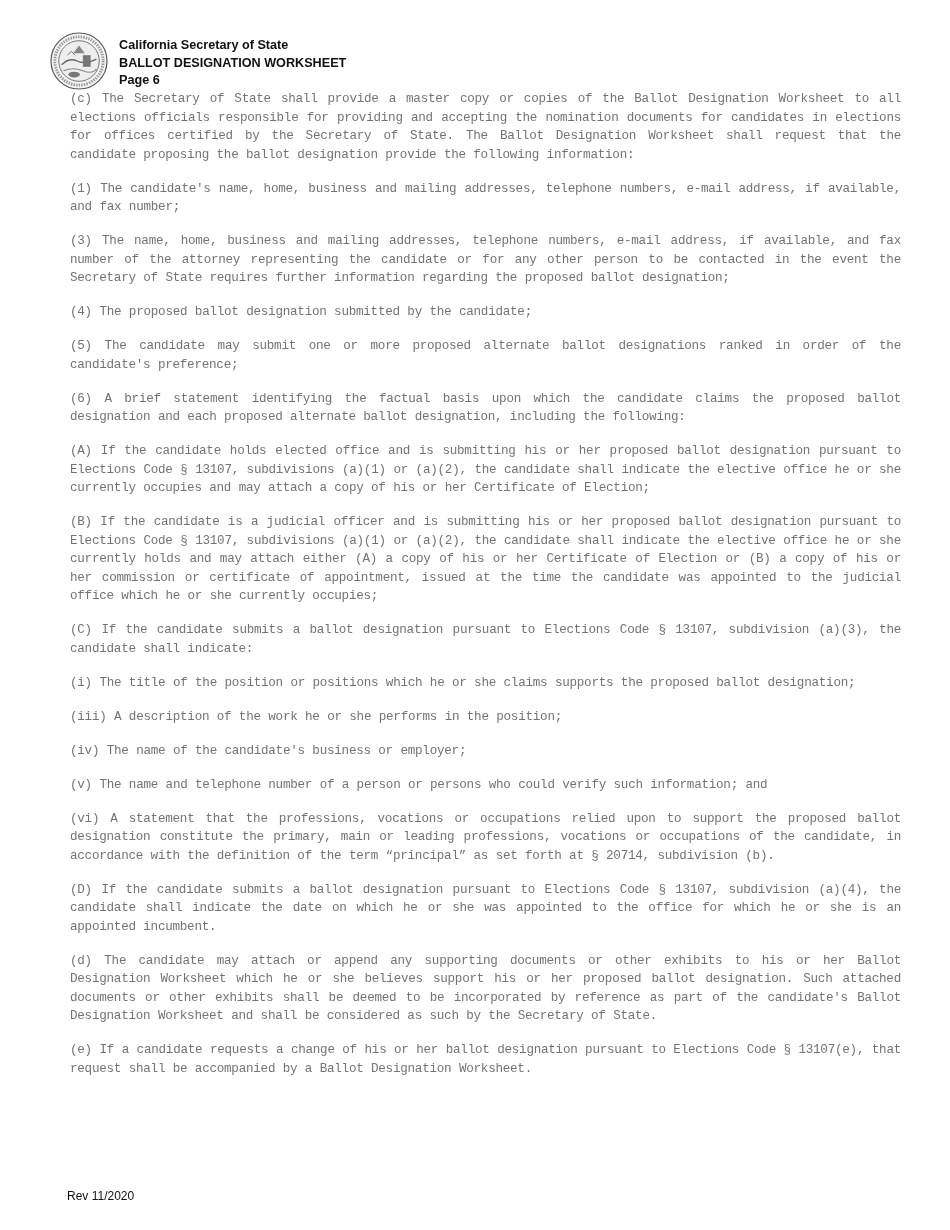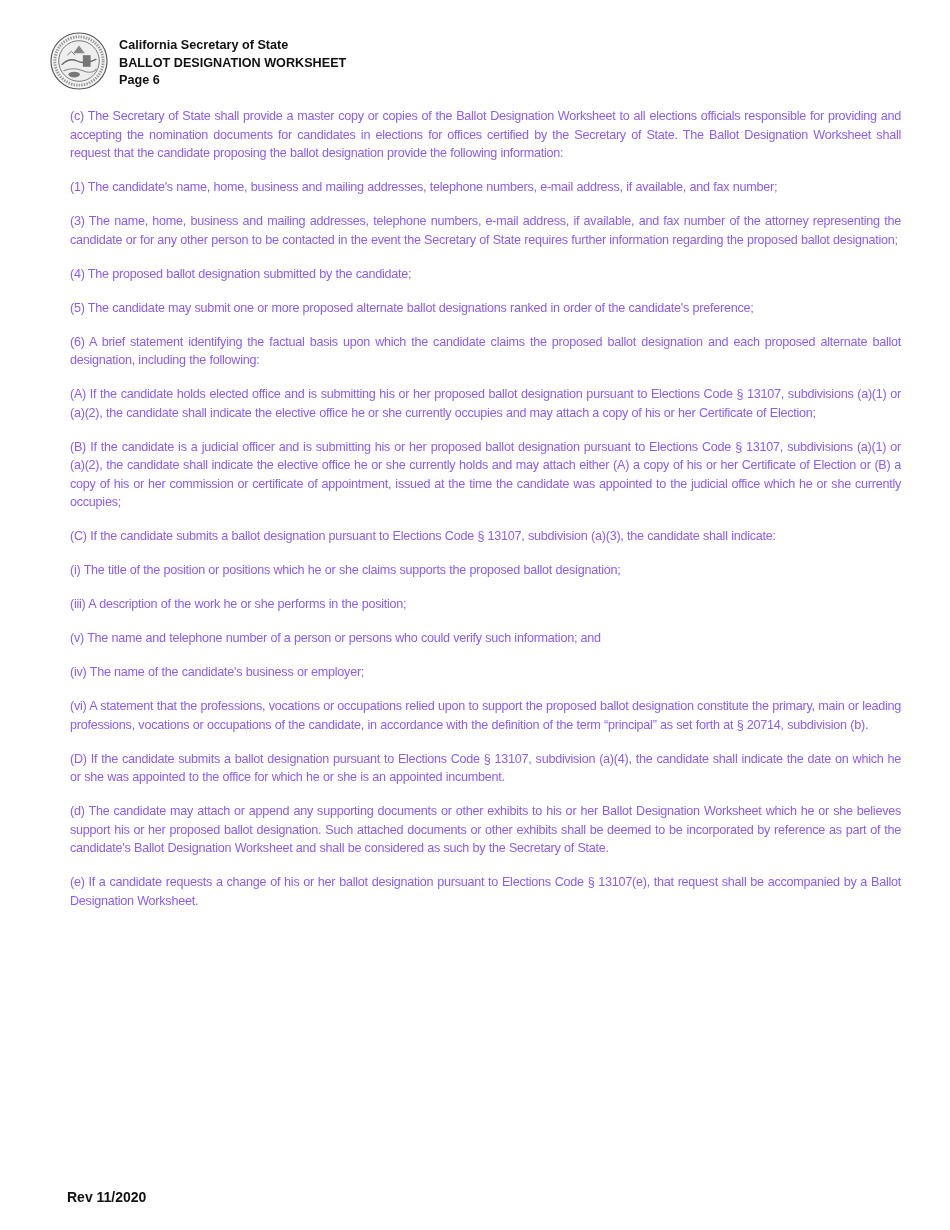--- a/index.html
+++ b/index.html
@@ -30,38 +30,39 @@
       font-size: 13.6px;
       line-height: 17.5px;
       color: #111;
       transform: scaleX(0.93);
       transform-origin: left top;
     }
     .header div { white-space: nowrap; }
     .content {
       position: absolute;
       left: 70px;
-      top: 107px;
+      top: 90px;
       width: 831px;
       font-size: 12.6px;
       line-height: 18.5px;
-      color: #8b5cf6;
+      color: #737373;
+      font-family: Liberation Mono, monospace;
     }
     .content p {
       margin: 0 0 15.5px 0;
       text-align: justify;
       letter-spacing: -0.25px;
       word-spacing: 0.2px;
     }
     .footer {
       position: absolute;
       left: 35px;
       top: 1189px;
-      font-weight: bold;
-      font-size: 14px;
+      font-weight: normal;
+      font-size: 12px;
       color: #111;
       padding-left: 32px;
     }
   </style>
 </head>
 <body>
 
 <svg class="seal" viewBox="0 0 60 60" xmlns="http://www.w3.org/2000/svg">
   <circle cx="30" cy="30" r="29" fill="#f4f4f4" stroke="#555" stroke-width="1.2"></circle>
   <circle cx="30" cy="30" r="21" fill="#eeeeee" stroke="#666" stroke-width="0.9"></circle>
@@ -85,21 +86,21 @@
   <p>(1) The candidate's name, home, business and mailing addresses, telephone numbers, e-mail address, if available, and fax number;</p>
   <p>(3) The name, home, business and mailing addresses, telephone numbers, e-mail address, if available, and fax number of the attorney representing the candidate or for any other person to be contacted in the event the Secretary of State requires further information regarding the proposed ballot designation;</p>
   <p>(4) The proposed ballot designation submitted by the candidate;</p>
   <p>(5) The candidate may submit one or more proposed alternate ballot designations ranked in order of the candidate's preference;</p>
   <p>(6) A brief statement identifying the factual basis upon which the candidate claims the proposed ballot designation and each proposed alternate ballot designation, including the following:</p>
   <p>(A) If the candidate holds elected office and is submitting his or her proposed ballot designation pursuant to Elections Code § 13107, subdivisions (a)(1) or (a)(2), the candidate shall indicate the elective office he or she currently occupies and may attach a copy of his or her Certificate of Election;</p>
   <p>(B) If the candidate is a judicial officer and is submitting his or her proposed ballot designation pursuant to Elections Code § 13107, subdivisions (a)(1) or (a)(2), the candidate shall indicate the elective office he or she currently holds and may attach either (A) a copy of his or her Certificate of Election or (B) a copy of his or her commission or certificate of appointment, issued at the time the candidate was appointed to the judicial office which he or she currently occupies;</p>
   <p>(C) If the candidate submits a ballot designation pursuant to Elections Code § 13107, subdivision (a)(3), the candidate shall indicate:</p>
   <p>(i) The title of the position or positions which he or she claims supports the proposed ballot designation;</p>
   <p>(iii) A description of the work he or she performs in the position;</p>
+  <p>(iv) The name of the candidate's business or employer;</p>
   <p>(v) The name and telephone number of a person or persons who could verify such information; and</p>
-  <p>(iv) The name of the candidate's business or employer;</p>
   <p>(vi) A statement that the professions, vocations or occupations relied upon to support the proposed ballot designation constitute the primary, main or leading professions, vocations or occupations of the candidate, in accordance with the definition of the term “principal” as set forth at § 20714, subdivision (b).</p>
   <p>(D) If the candidate submits a ballot designation pursuant to Elections Code § 13107, subdivision (a)(4), the candidate shall indicate the date on which he or she was appointed to the office for which he or she is an appointed incumbent.</p>
   <p>(d) The candidate may attach or append any supporting documents or other exhibits to his or her Ballot Designation Worksheet which he or she believes support his or her proposed ballot designation. Such attached documents or other exhibits shall be deemed to be incorporated by reference as part of the candidate's Ballot Designation Worksheet and shall be considered as such by the Secretary of State.</p>
   <p>(e) If a candidate requests a change of his or her ballot designation pursuant to Elections Code § 13107(e), that request shall be accompanied by a Ballot Designation Worksheet.</p>
 </div>
 
 <div class="footer">Rev 11/2020</div>
 
 </body></html>

